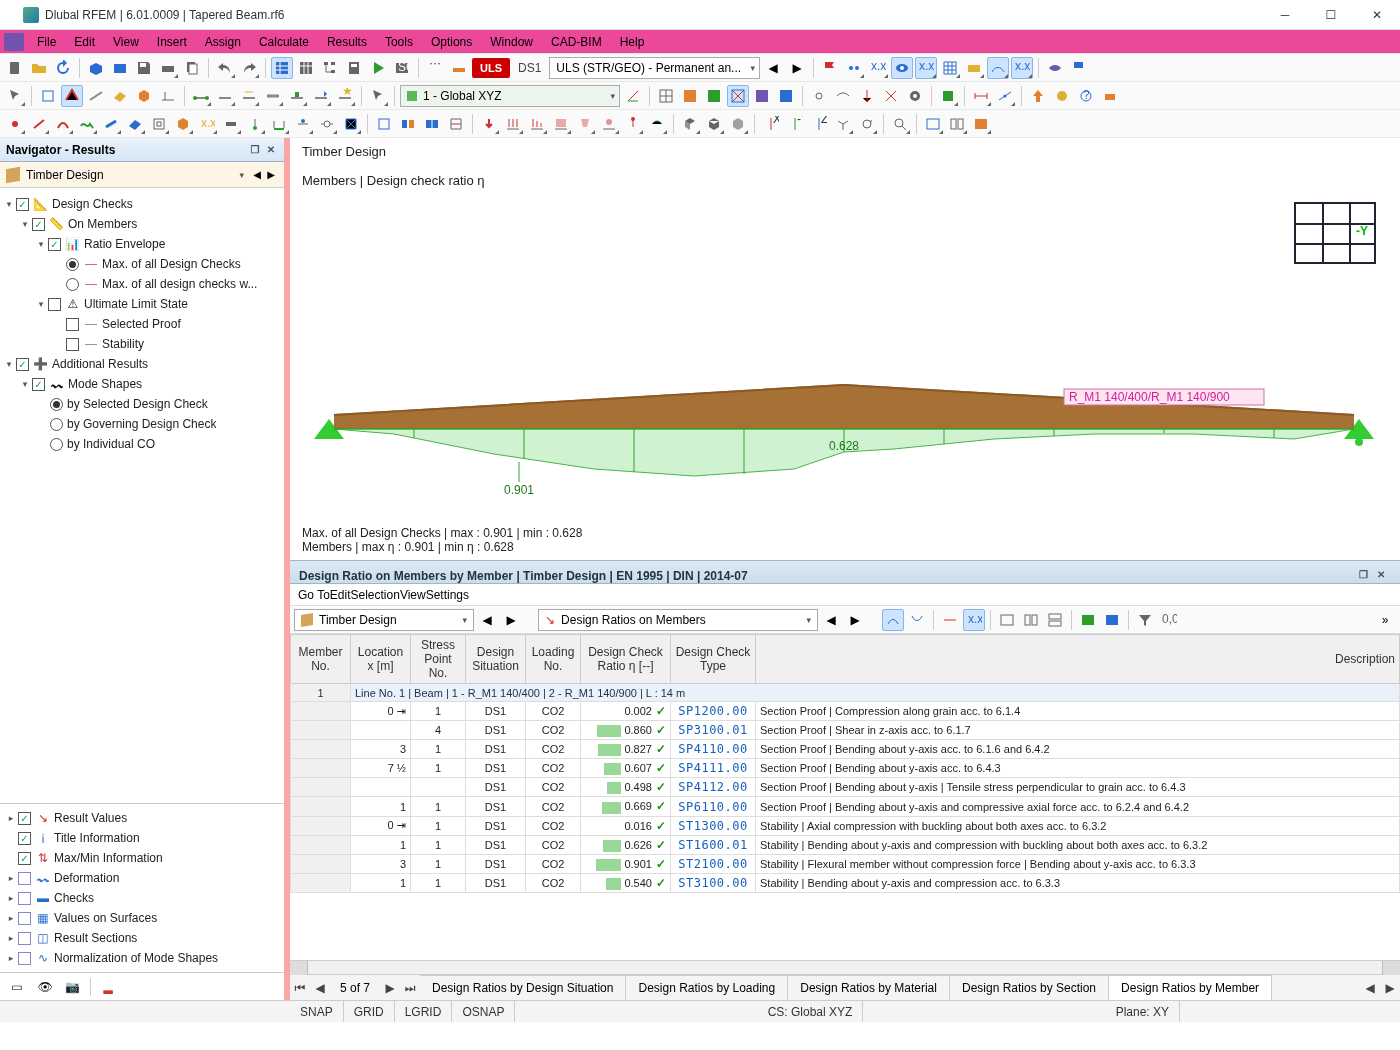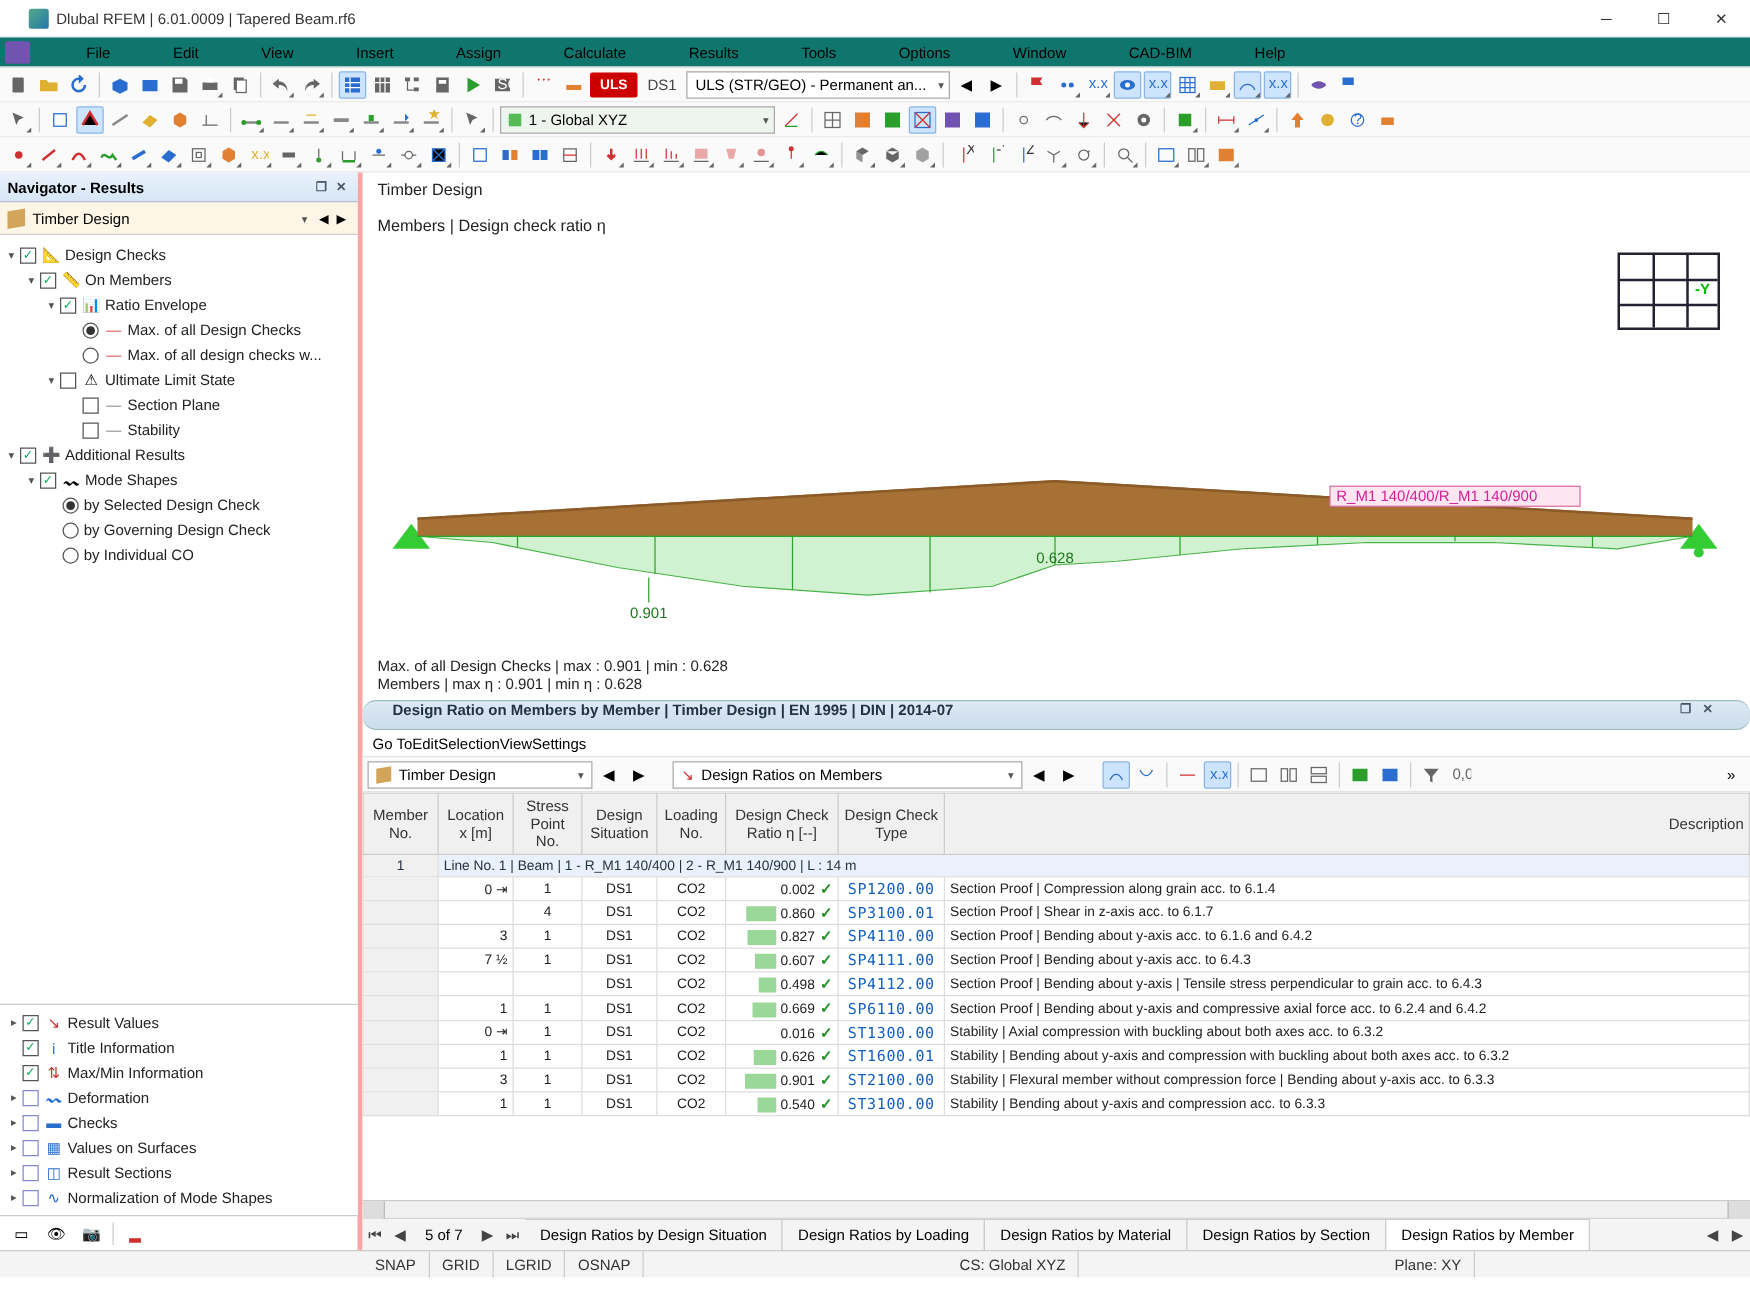--- a/index.html
+++ b/index.html
@@ -5,39 +5,39 @@
 * { box-sizing: border-box; margin: 0; padding: 0; font-family: "Segoe UI", Tahoma, sans-serif; font-size: 12px; }
 body { background: #fff; width: 1400px; height: 1050px; overflow: hidden; user-select: none; }
 
 
 .titlebar { height: 30px; background: #fff; border-bottom: 1px solid #ddd; display: flex; align-items: center; padding-left: 23px; }
 .titlebar .icon { width: 16px; height: 16px; background: linear-gradient(135deg,#5a8,#27a); border-radius:2px; margin-right:6px; }
 .titlebar .title { flex: 1; color: #333; }
 .titlebar .winbtn { width: 46px; height: 30px; display:flex; align-items:center; justify-content:center; color:#333; }
 
 
-.menubar { height: 24px; background:#0f766e; display:flex; align-items:center; padding-left:4px; border-bottom:1px solid #e5e5e5;gap:32px;}
+.menubar { height: 24px; background:#ec4899; display:flex; align-items:center; padding-left:4px; border-bottom:1px solid #e5e5e5;}
 .menubar .app-icon { width:20px; height:18px; background:#7154b0; margin-right:4px; border-radius:2px;}
 .menubar span { padding: 3px 9px; cursor:pointer; }
 
 
 .tbrow { height: 28px; background:#fafafa; border-bottom:1px solid #e8e8e8; display:flex; align-items:center; padding:0 4px; gap:2px; overflow:hidden;}
 .tbtn { width:22px; height:22px; display:flex; align-items:center; justify-content:center; border:1px solid transparent; border-radius:2px; position:relative;}
 .tbtn.active { background:#cde4ff; border-color:#8ab4e8; }
 .tbtn svg { width:16px; height:16px; }
 .tbtn .tri { position:absolute; right:0; bottom:0; width:0; height:0; border-left:4px solid transparent; border-bottom:4px solid #666;}
 .tsep { width:1px; height:20px; background:#ccc; margin:0 3px; }
 .tsel { height:22px; border:1px solid #aaa; background:#fff; padding:0 18px 0 6px; display:flex; align-items:center; position:relative; min-width:100px;}
 .tsel::after { content:"▾"; position:absolute; right:4px; font-size:9px; color:#555;}
 .tpill { height:20px; padding:0 8px; background:#cc0000; color:#fff; font-weight:bold; display:flex; align-items:center; border-radius:2px; font-size:11px;}
 .tlab { padding:0 6px; color:#444; }
 
 
 .main { display:flex; height: calc(1050px - 30px - 24px - 28px*4 - 22px); }
-.left { width:290px; display:flex; flex-direction:column; border-right:4px solid #fca5a5; }
+.left { width:290px; display:flex; flex-direction:column; border-right:6px solid #fca5a5; }
 .right { flex:1; display:flex; flex-direction:column; overflow:hidden;}
 
 
 .nav-head { height:24px; background:linear-gradient(#eaf2fb,#d6e6f7); border-bottom:1px solid #aac; display:flex; align-items:center; padding:0 6px; font-weight:600;}
 .nav-head .sp { flex:1; }
 .nav-head .pb { width:14px; height:14px; margin-left:2px; cursor:pointer; font-size:10px; color:#456; display:flex;align-items:center;justify-content:center;}
 .nav-sel { height:26px; border-bottom:1px solid #ccc; display:flex; align-items:center; padding:0 6px; background:#fdf5e6;}
 .nav-sel .cube { width:14px; height:14px; background:#d2a55a; margin-right:6px; transform:skewY(-10deg);}
 .nav-sel .txt { flex:1; }
 .nav-sel .ar { width:14px; font-size:10px; cursor:pointer; text-align:center;}
@@ -66,21 +66,21 @@
 .axis-widget .grid3::before, .axis-widget .grid3::after { content:""; position:absolute; background:#223;}
 .axis-widget .grid3::before { left:33%; top:0; width:2px; height:100%; box-shadow: 27px 0 #223;}
 .axis-widget .grid3::after { top:33%; left:0; height:2px; width:100%; box-shadow: 0 20px #223;}
 .axis-widget .yl { position:absolute; top:22px; right:8px; color:#0b0; font-weight:bold; font-size:12px;}
 
 .beam-svg { position:absolute; left:0; right:0; top:140px; height:200px; }
 
 .vp-foot { padding:6px 12px; color:#222; font-size:13px; }
 
 
-.res-head { height:24px; background:linear-gradient(#dde9f5,#cbdceb); border-top:1px solid #9bb; border-bottom:1px solid #9bb; display:flex; align-items:flex-start; padding:0 24px; font-weight:600; color:#234;border-radius:11px;}
+.res-head { height:24px; background:linear-gradient(#dde9f5,#cbdceb); border-top:1px solid #9bb; border-bottom:1px solid #9bb; display:flex; align-items:flex-end; padding:0 9px; font-weight:600; color:#234;}
 .res-head .sp{flex:1;}
 .res-head .pb { width:14px; height:14px; margin-left:4px; cursor:pointer; font-size:10px; color:#456;}
 .res-menu { height:22px; display:flex; align-items:center; padding:0 8px; border-bottom:1px solid #ddd;}
 .res-menu span { cursor:pointer; }
 .res-tb { height:28px; display:flex; align-items:center; padding:0 4px; gap:2px; border-bottom:1px solid #ddd; background:#fafafa;}
 .res-tb .box { height:22px; border:1px solid #aaa; background:#fff; display:flex; align-items:center; padding:0 6px; min-width:180px;}
 .res-tb .box .cube{width:12px;height:12px;background:#d2a55a;margin-right:6px;transform:skewY(-10deg);}
 
 
 .tbl-wrap { flex:1; overflow:auto; background:#fff; position:relative;}
@@ -844,21 +844,21 @@
         </div>
       <div class="tnode" style="padding-left:34px">
           <span class="tw">▾</span>
           <span class="cb"></span>
           <span class="tic">⚠</span>
           <span class="tlabel">Ultimate Limit State</span>
         </div>
       <div class="tnode" style="padding-left:66px">
           <span class="cb"></span>
           <span class="tic" style="color:#888">—</span>
-          <span class="tlabel">Section Plane</span>
+          <span class="tlabel">Selected Proof</span>
         </div>
       <div class="tnode" style="padding-left:66px">
           <span class="cb"></span>
           <span class="tic" style="color:#888">—</span>
           <span class="tlabel">Stability</span>
         </div>
       <div class="tnode" style="padding-left:2px">
           <span class="tw">▾</span>
           <span class="cb on"></span>
           <span class="tic">➕</span>

